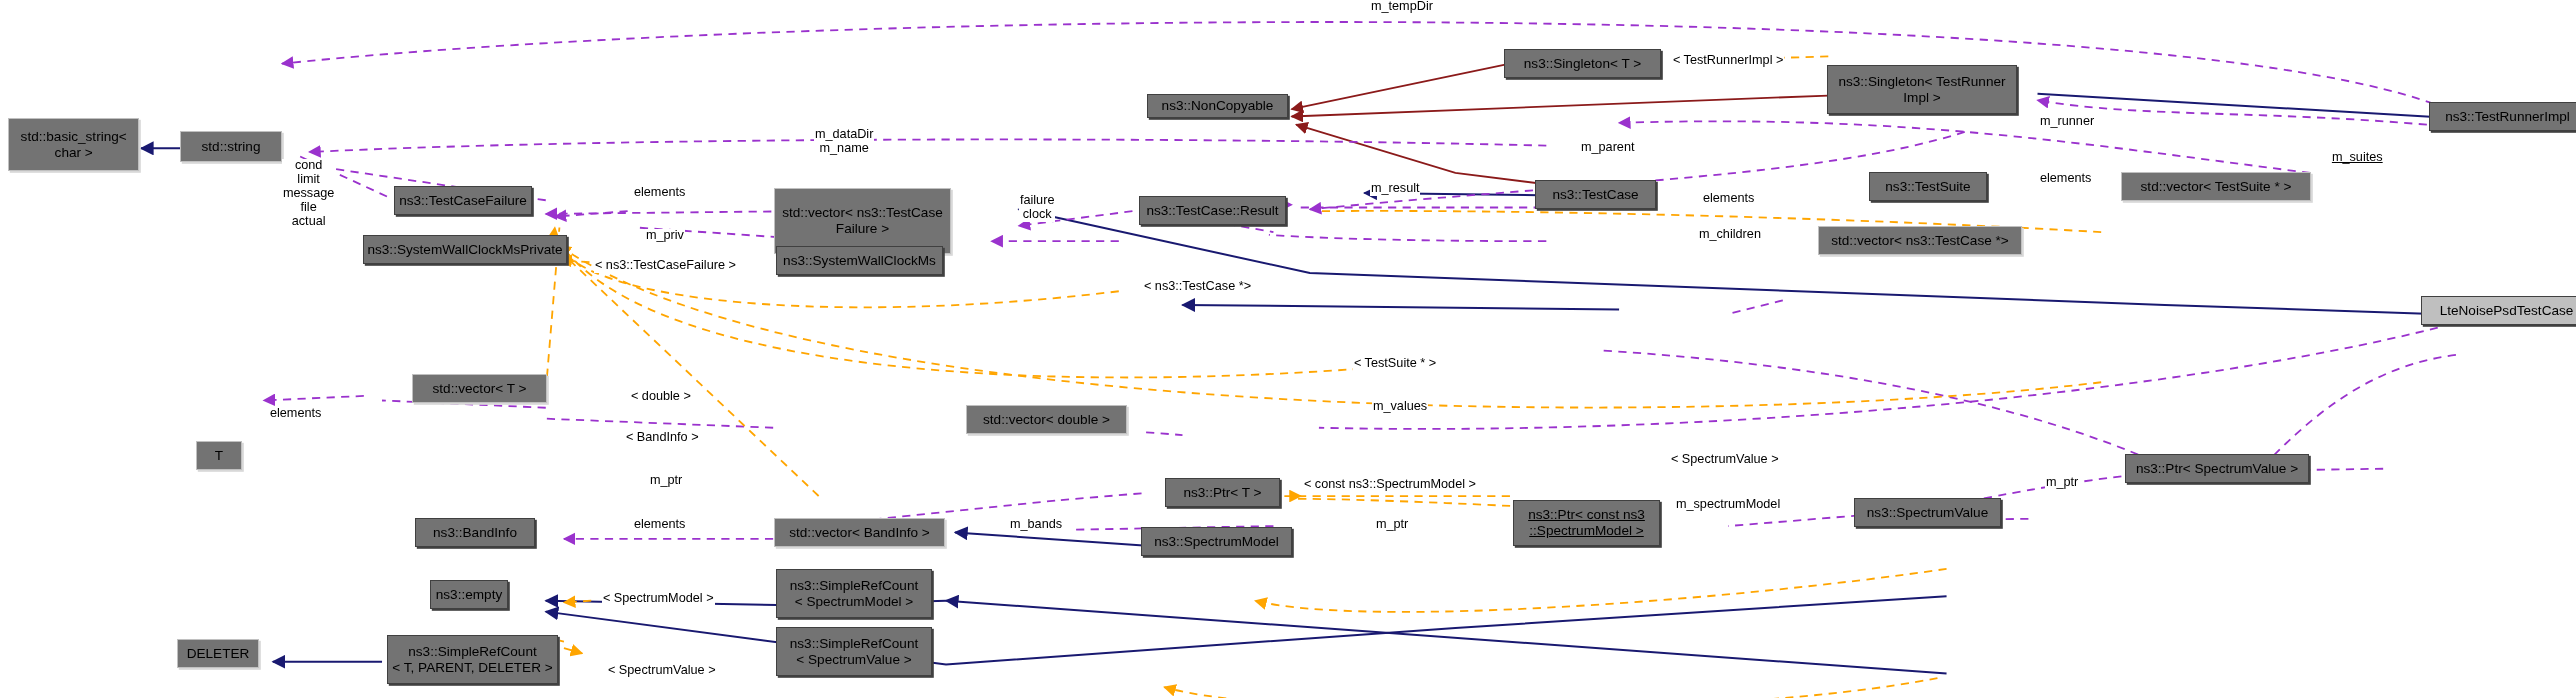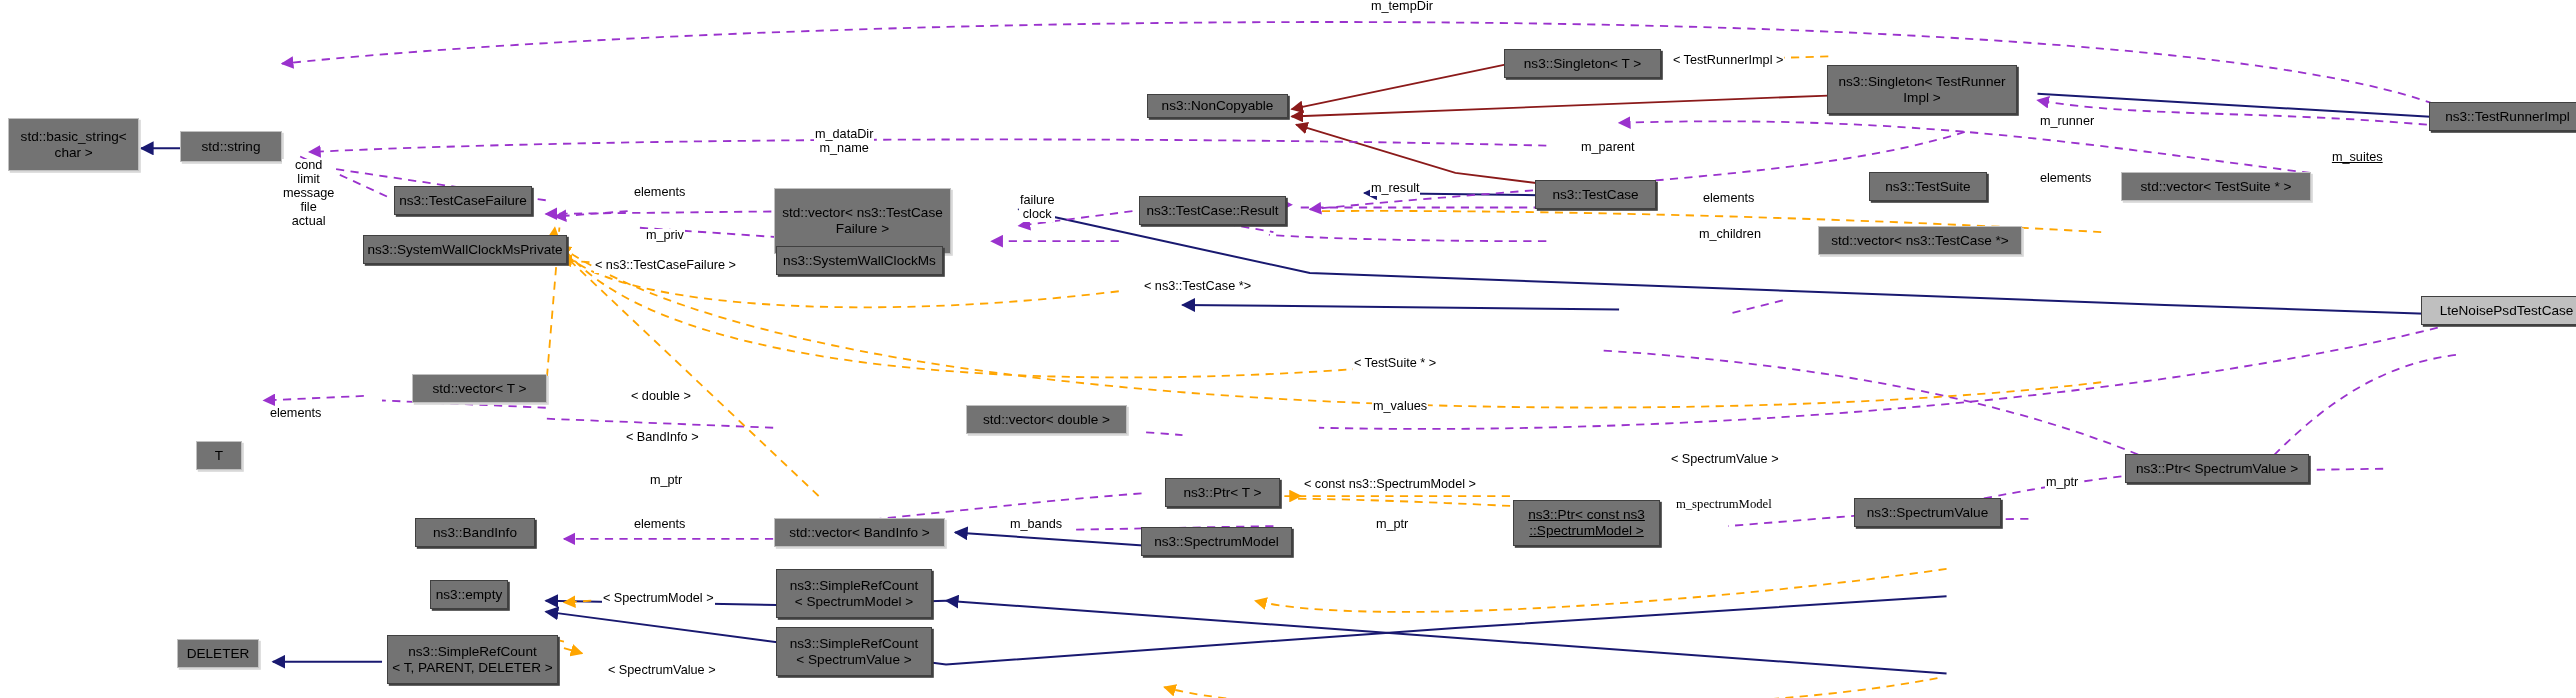--- a/index.html
+++ b/index.html
@@ -228,20 +228,20 @@
       <div class="edge-label" style="left: 269px; top: 407px;">elements</div>
       <div class="edge-label" style="left: 630px; top: 390px;">&lt; double &gt;</div>
       <div class="edge-label" style="left: 1372px; top: 400px;">m_values</div>
       <div class="edge-label" style="left: 625px; top: 431px;">&lt; BandInfo &gt;</div>
       <div class="edge-label" style="left: 1670px; top: 453px;">&lt; SpectrumValue &gt;</div>
       <div class="edge-label" style="left: 649px; top: 474px;">m_ptr</div>
       <div class="edge-label" style="left: 1303px; top: 478px;">&lt; const ns3::SpectrumModel &gt;</div>
       <div class="edge-label" style="left: 2045px; top: 476px;">m_ptr</div>
       <div class="edge-label" style="left: 633px; top: 518px;">elements</div>
       <div class="edge-label" style="left: 1009px; top: 518px;">m_bands</div>
-      <div class="edge-label" style="left: 1675px; top: 498px; font-family: Liberation Serif, serif;">m_spectrumModel</div>
+      <div class="edge-label" style="left: 1675px; top: 498px;">m_spectrumModel</div>
       <div class="edge-label" style="left: 1375px; top: 518px;">m_ptr</div>
       <div class="edge-label" style="left: 602px; top: 592px;">&lt; SpectrumModel &gt;</div>
       <div class="edge-label" style="left: 607px; top: 664px;">&lt; SpectrumValue &gt;</div>
     </div>
 
 </div>
 
 
 </body></html>

